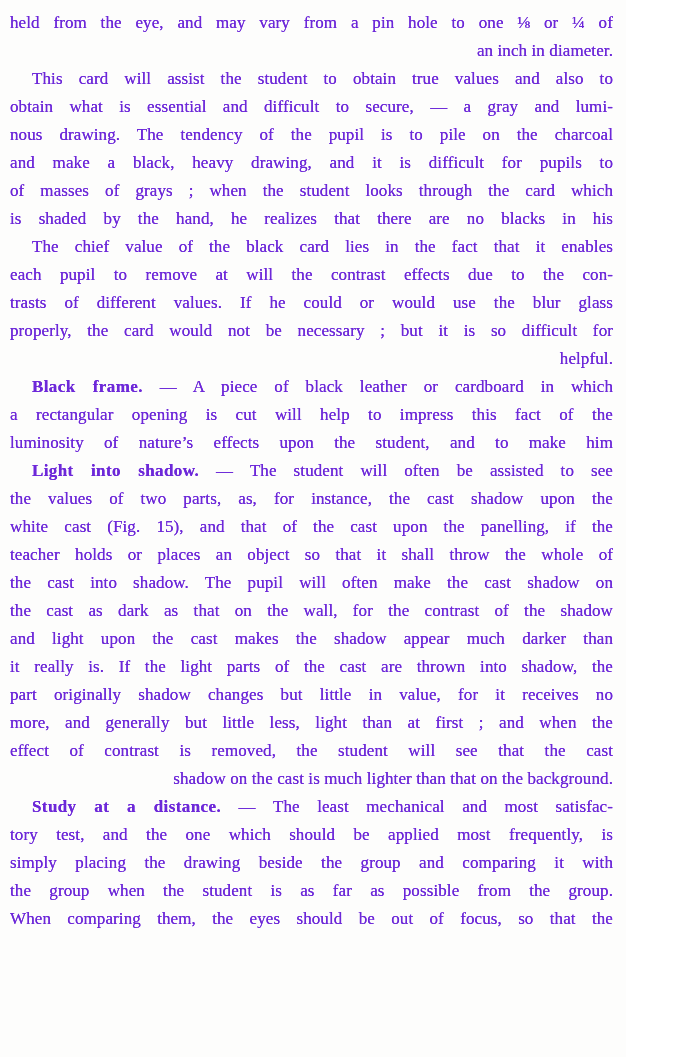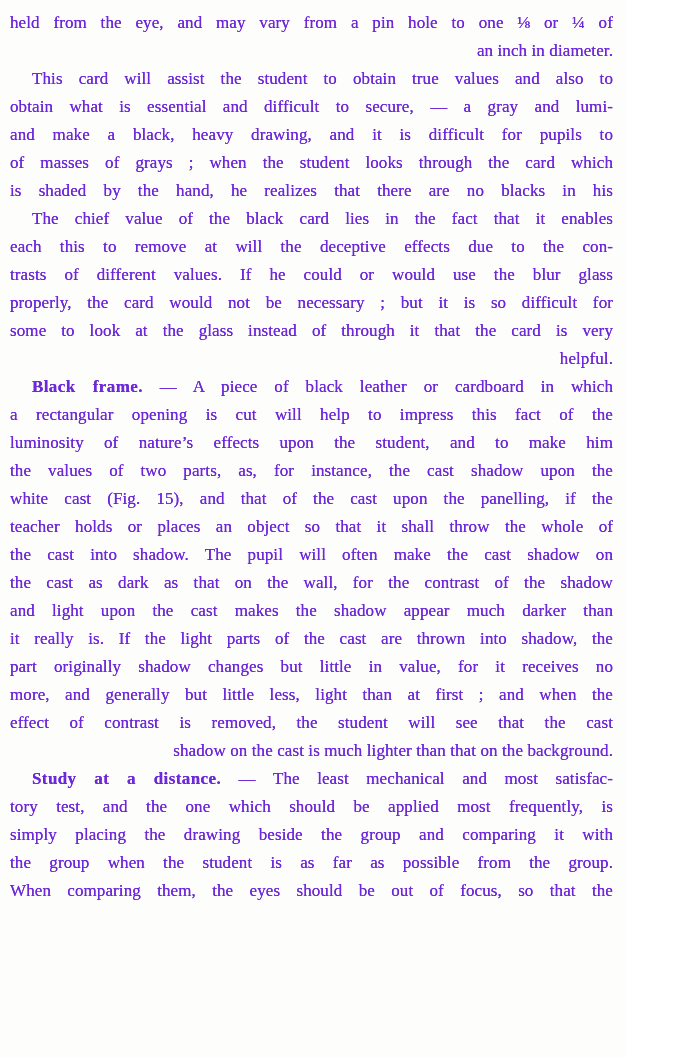--- a/index.html
+++ b/index.html
@@ -42,38 +42,39 @@
 
 <div class="page">
   <div id="text-column">
       <div class="para">
         <div class="line j">held from the eye, and may vary from a pin hole to one ⅛ or ¼ of</div>
         <div class="line">an inch in diameter.</div>
       </div>
       <div class="para">
         <div class="line j indent">This card will assist the student to obtain true values and also to</div>
         <div class="line j">obtain what is essential and difficult to secure, — a gray and lumi-</div>
+        <div class="line j">nous drawing.  The tendency of the pupil is to pile on the charcoal</div>
         <div class="line j">and make a black, heavy drawing, and it is difficult for pupils to</div>
         <div class="line j">of masses of grays ; when the student looks through the card which</div>
         <div class="line j">is shaded by the hand, he realizes that there are no blacks in his</div>
       </div>
       <div class="para">
         <div class="line j indent">The chief value of the black card lies in the fact that it enables</div>
-        <div class="line j">each this to remove at will the deceptive effects due to the con-</div>
+        <div class="line j">each pupil to remove at will the contrast effects due to the con-</div>
         <div class="line j">trasts of different values.  If he could or would use the blur glass</div>
         <div class="line j">properly, the card would not be necessary ; but it is so difficult for</div>
-        <div class="line j">some to look at the glass instead of through it that the card is very</div>
         <div class="line">helpful.</div>
       </div>
       <div class="para">
         <div class="line j indent"><b>Black frame.</b><span> — A piece of black leather or cardboard in which</span></div>
         <div class="line j">a rectangular opening is cut will help to impress this fact of the</div>
         <div class="line j">luminosity of nature’s effects upon the student, and to make him</div>
       </div>
       <div class="para">
+        <div class="line j indent"><b>Light into shadow.</b><span> — The student will often be assisted to see</span></div>
         <div class="line j">the values of two parts, as, for instance, the cast shadow upon the</div>
         <div class="line j">white cast (Fig. 15), and that of the cast upon the panelling, if the</div>
         <div class="line j">teacher holds or places an object so that it shall throw the whole of</div>
         <div class="line j">the cast into shadow.  The pupil will often make the cast shadow on</div>
         <div class="line j">the cast as dark as that on the wall, for the contrast of the shadow</div>
         <div class="line j">and light upon the cast makes the shadow appear much darker than</div>
         <div class="line j">it really is.  If the light parts of the cast are thrown into shadow, the</div>
         <div class="line j">part originally shadow changes but little in value, for it receives no</div>
         <div class="line j">more, and generally but little less, light than at first ; and when the</div>
         <div class="line j">effect of contrast is removed, the student will see that the cast</div>

